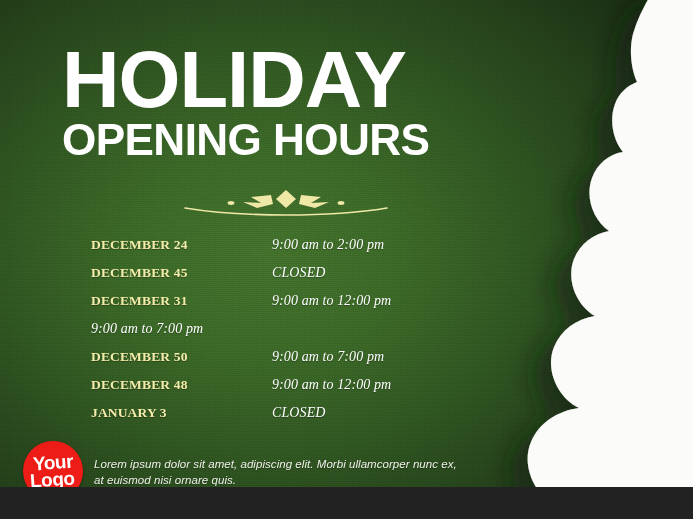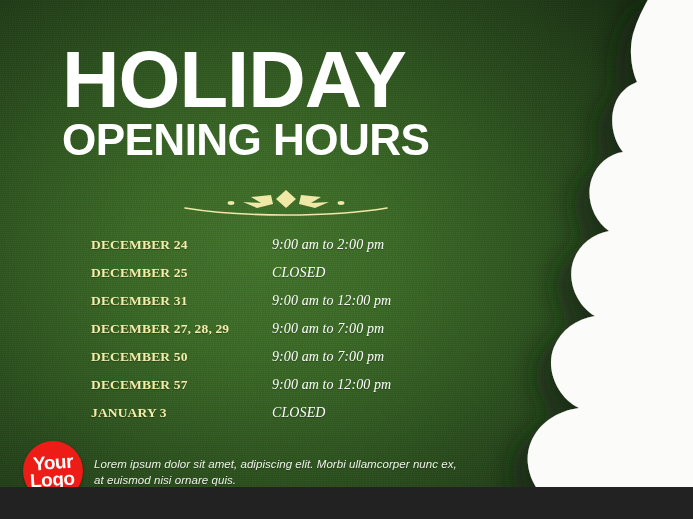--- a/index.html
+++ b/index.html
@@ -243,37 +243,36 @@
       <path d="M2,22 C38,28 72,29 103,29 C134,29 168,28 204,22" fill="none" stroke="#f0e8a6" stroke-width="1.7" stroke-linecap="round"></path>
     </svg>
   </div>
 
   <div class="hours">
     <div class="hours-row">
       <div class="hours-date">DECEMBER 24</div>
       <div class="hours-time">9:00 am to 2:00 pm</div>
     </div>
     <div class="hours-row">
-      <div class="hours-date">DECEMBER 25</div>
+      <div class="hours-date">DECEMBER 45</div>
       <div class="hours-time">CLOSED</div>
     </div>
     <div class="hours-row">
       <div class="hours-date">DECEMBER 31</div>
       <div class="hours-time">9:00 am to 12:00 pm</div>
     </div>
     <div class="hours-row">
-      <div class="hours-date">DECEMBER 27, 28, 29</div>
       <div class="hours-time">9:00 am to 7:00 pm</div>
     </div>
     <div class="hours-row">
       <div class="hours-date">DECEMBER 50</div>
       <div class="hours-time">9:00 am to 7:00 pm</div>
     </div>
     <div class="hours-row">
-      <div class="hours-date">DECEMBER 57</div>
+      <div class="hours-date">DECEMBER 48</div>
       <div class="hours-time">9:00 am to 12:00 pm</div>
     </div>
     <div class="hours-row">
       <div class="hours-date">JANUARY 3</div>
       <div class="hours-time">CLOSED</div>
     </div>
   </div>
 
   <div class="logo-badge">
     <span class="logo-line-1">Your</span>

